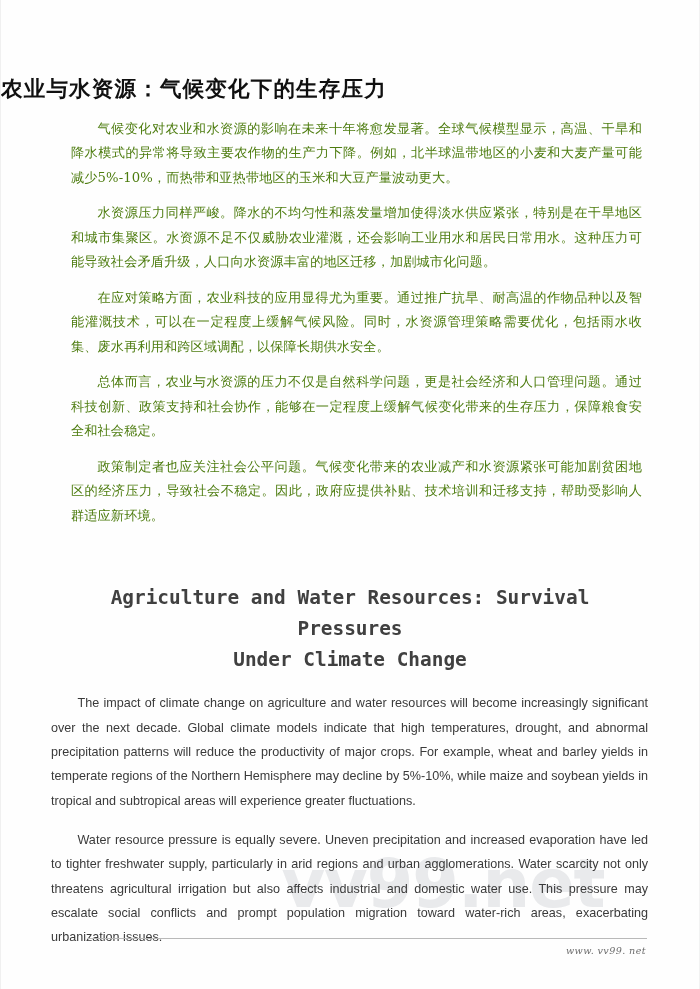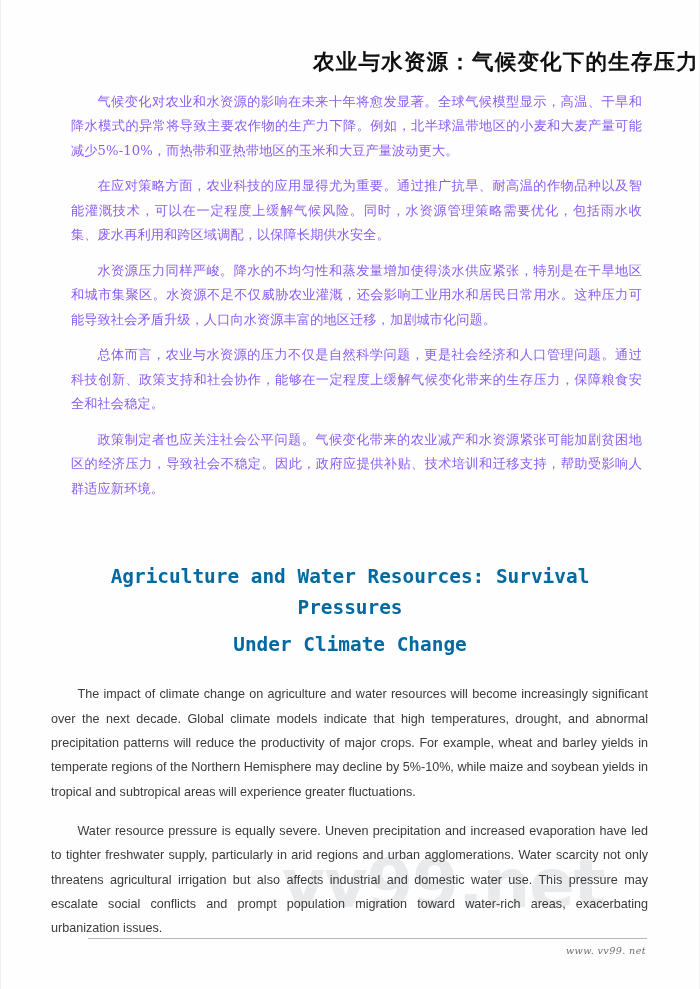--- a/index.html
+++ b/index.html
@@ -45,62 +45,62 @@
   }
 
   .content {
     position: relative;
     z-index: 2;
     padding: 0;
   }
 
   
   .cn-title {
-    text-align: right;
+    text-align: left;
     font-family: "DejaVu Serif", "Liberation Serif", serif;
     font-weight: bold;
     font-size: 21.5px;
     letter-spacing: 1.2px;
     color: #101010;
     margin: 0;
-    padding-top: 48px;
+    padding-top: 75px;
     line-height: 1.3;
   }
 
   .cn-body {
     margin: 0;
     padding: 0 57px 0 70px;
     padding-top: 14px;
   }
 
   .cn-body p {
     margin: 0 0 11px 0;
     text-indent: 2em;
     font-family: "DejaVu Serif", "Liberation Serif", serif;
     font-size: 13.2px;
     line-height: 24.5px;
     text-align: justify;
     text-justify: inter-character;
-    color: #8b5cf6;
+    color: #4d7c0f;
     letter-spacing: 0.1px;
   }
 
   
   .en-title-wrap {
     padding: 43px 70px 0 70px;
   }
 
   .en-title {
     text-align: center;
     font-family: "DejaVu Sans Mono", "Liberation Mono", monospace;
     font-weight: bold;
     font-size: 19.4px;
     line-height: 31px;
-    color: #0369a1;
-    margin: 6px;
+    color: #404040;
+    margin: 0;
     letter-spacing: 0px;
   }
 
   .en-body {
     padding: 16px 51px 0 50px;
   }
 
   .en-body p {
     margin: 0 0 15px 0;
     text-indent: 2.1em;
@@ -144,22 +144,22 @@
 <div class="page">
 
   <div class="watermark">vv99.net</div>
 
   <div class="content">
 
     <h1 class="cn-title">农业与水资源：气候变化下的生存压力</h1>
 
     <div class="cn-body">
       <p>气候变化对农业和水资源的影响在未来十年将愈发显著。全球气候模型显示，高温、干旱和降水模式的异常将导致主要农作物的生产力下降。例如，北半球温带地区的小麦和大麦产量可能减少5%-10%，而热带和亚热带地区的玉米和大豆产量波动更大。</p>
+      <p>水资源压力同样严峻。降水的不均匀性和蒸发量增加使得淡水供应紧张，特别是在干旱地区和城市集聚区。水资源不足不仅威胁农业灌溉，还会影响工业用水和居民日常用水。这种压力可能导致社会矛盾升级，人口向水资源丰富的地区迁移，加剧城市化问题。</p>
       <p>在应对策略方面，农业科技的应用显得尤为重要。通过推广抗旱、耐高温的作物品种以及智能灌溉技术，可以在一定程度上缓解气候风险。同时，水资源管理策略需要优化，包括雨水收集、废水再利用和跨区域调配，以保障长期供水安全。</p>
-      <p>水资源压力同样严峻。降水的不均匀性和蒸发量增加使得淡水供应紧张，特别是在干旱地区和城市集聚区。水资源不足不仅威胁农业灌溉，还会影响工业用水和居民日常用水。这种压力可能导致社会矛盾升级，人口向水资源丰富的地区迁移，加剧城市化问题。</p>
       <p>总体而言，农业与水资源的压力不仅是自然科学问题，更是社会经济和人口管理问题。通过科技创新、政策支持和社会协作，能够在一定程度上缓解气候变化带来的生存压力，保障粮食安全和社会稳定。</p>
       <p>政策制定者也应关注社会公平问题。气候变化带来的农业减产和水资源紧张可能加剧贫困地区的经济压力，导致社会不稳定。因此，政府应提供补贴、技术培训和迁移支持，帮助受影响人群适应新环境。</p>
     </div>
 
     <div class="en-title-wrap">
       <div class="en-title">Agriculture and Water Resources: Survival Pressures</div>
       <div class="en-title">Under Climate Change</div>
     </div>
 
     <div class="en-body">

